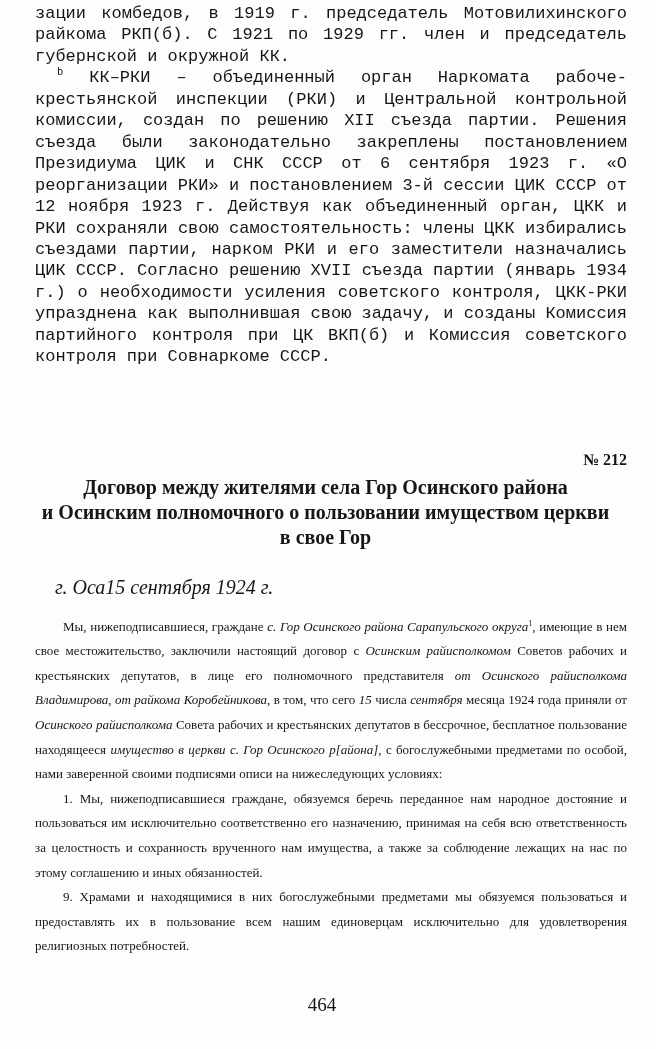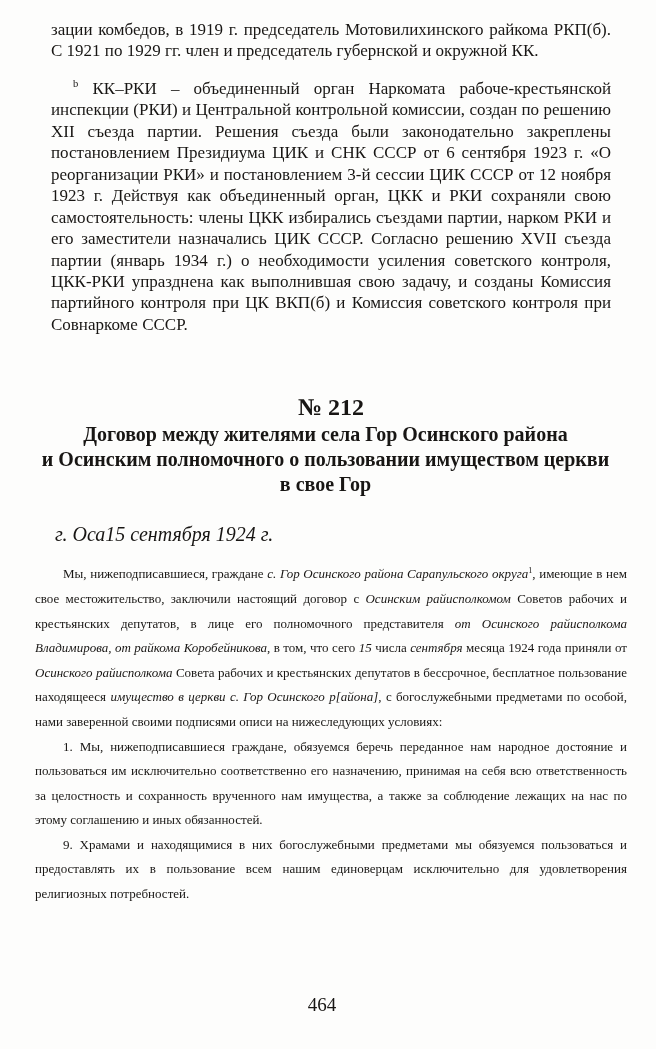--- a/index.html
+++ b/index.html
@@ -13,36 +13,37 @@
     height: 1049px;
     box-sizing: border-box;
     padding: 3px 29px 0 35px;
     background: #fdfdfc;
     color: #181614;
     font-family: "Liberation Serif", "DejaVu Serif", serif;
     overflow: hidden;
   }
   
   .footnotes p {
-    margin: 16px;
+    margin: 0;
     font-size: 17px;
     line-height: 21.45px;
     text-align: justify;
+    font-family: Liberation Mono, monospace;
   }
   .fn-indent { text-indent: 22px; }
   sup {
     font-size: 0.62em;
     line-height: 0;
   }
   
   .doc-number {
-    margin-top: 60px;
-    text-align: center;
+    margin-top: 80px;
+    text-align: right;
     font-weight: bold;
-    font-size: 24px;
+    font-size: 16px;
     line-height: 24px;
   }
   .doc-title {
     margin: 3px 11px 0 0;
     text-align: center;
     font-weight: bold;
     font-size: 20px;
     line-height: 25px;
   }
   

